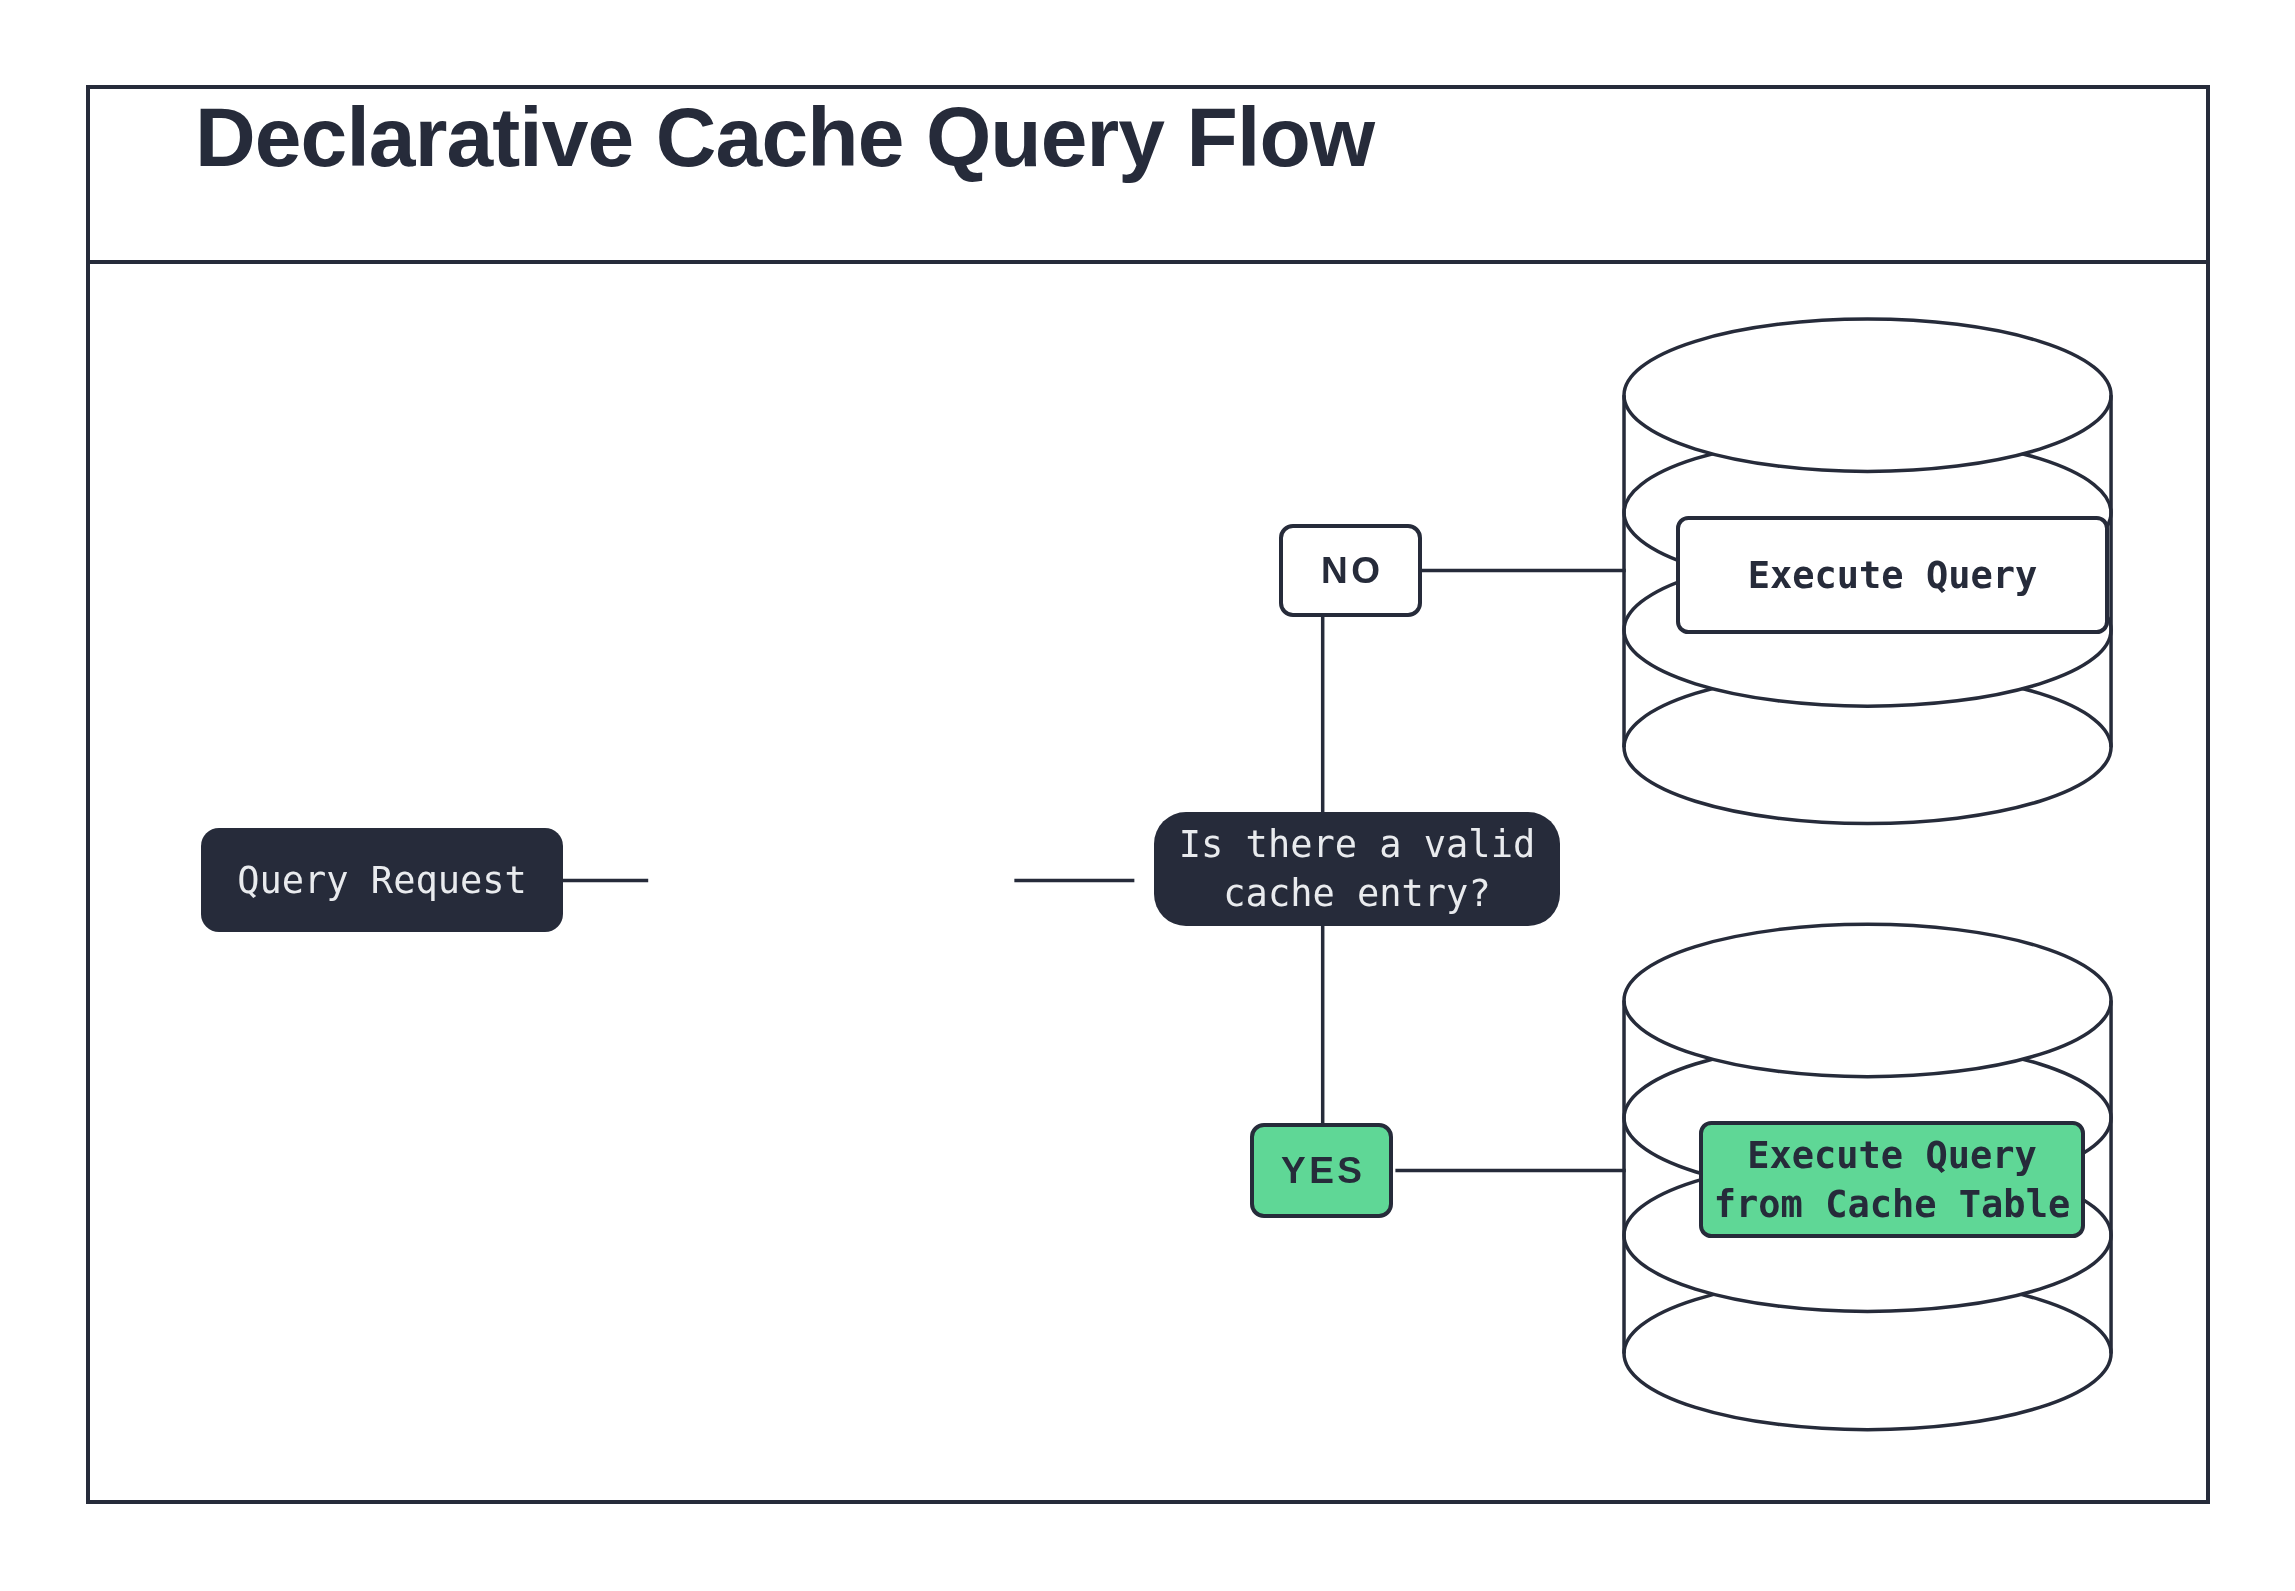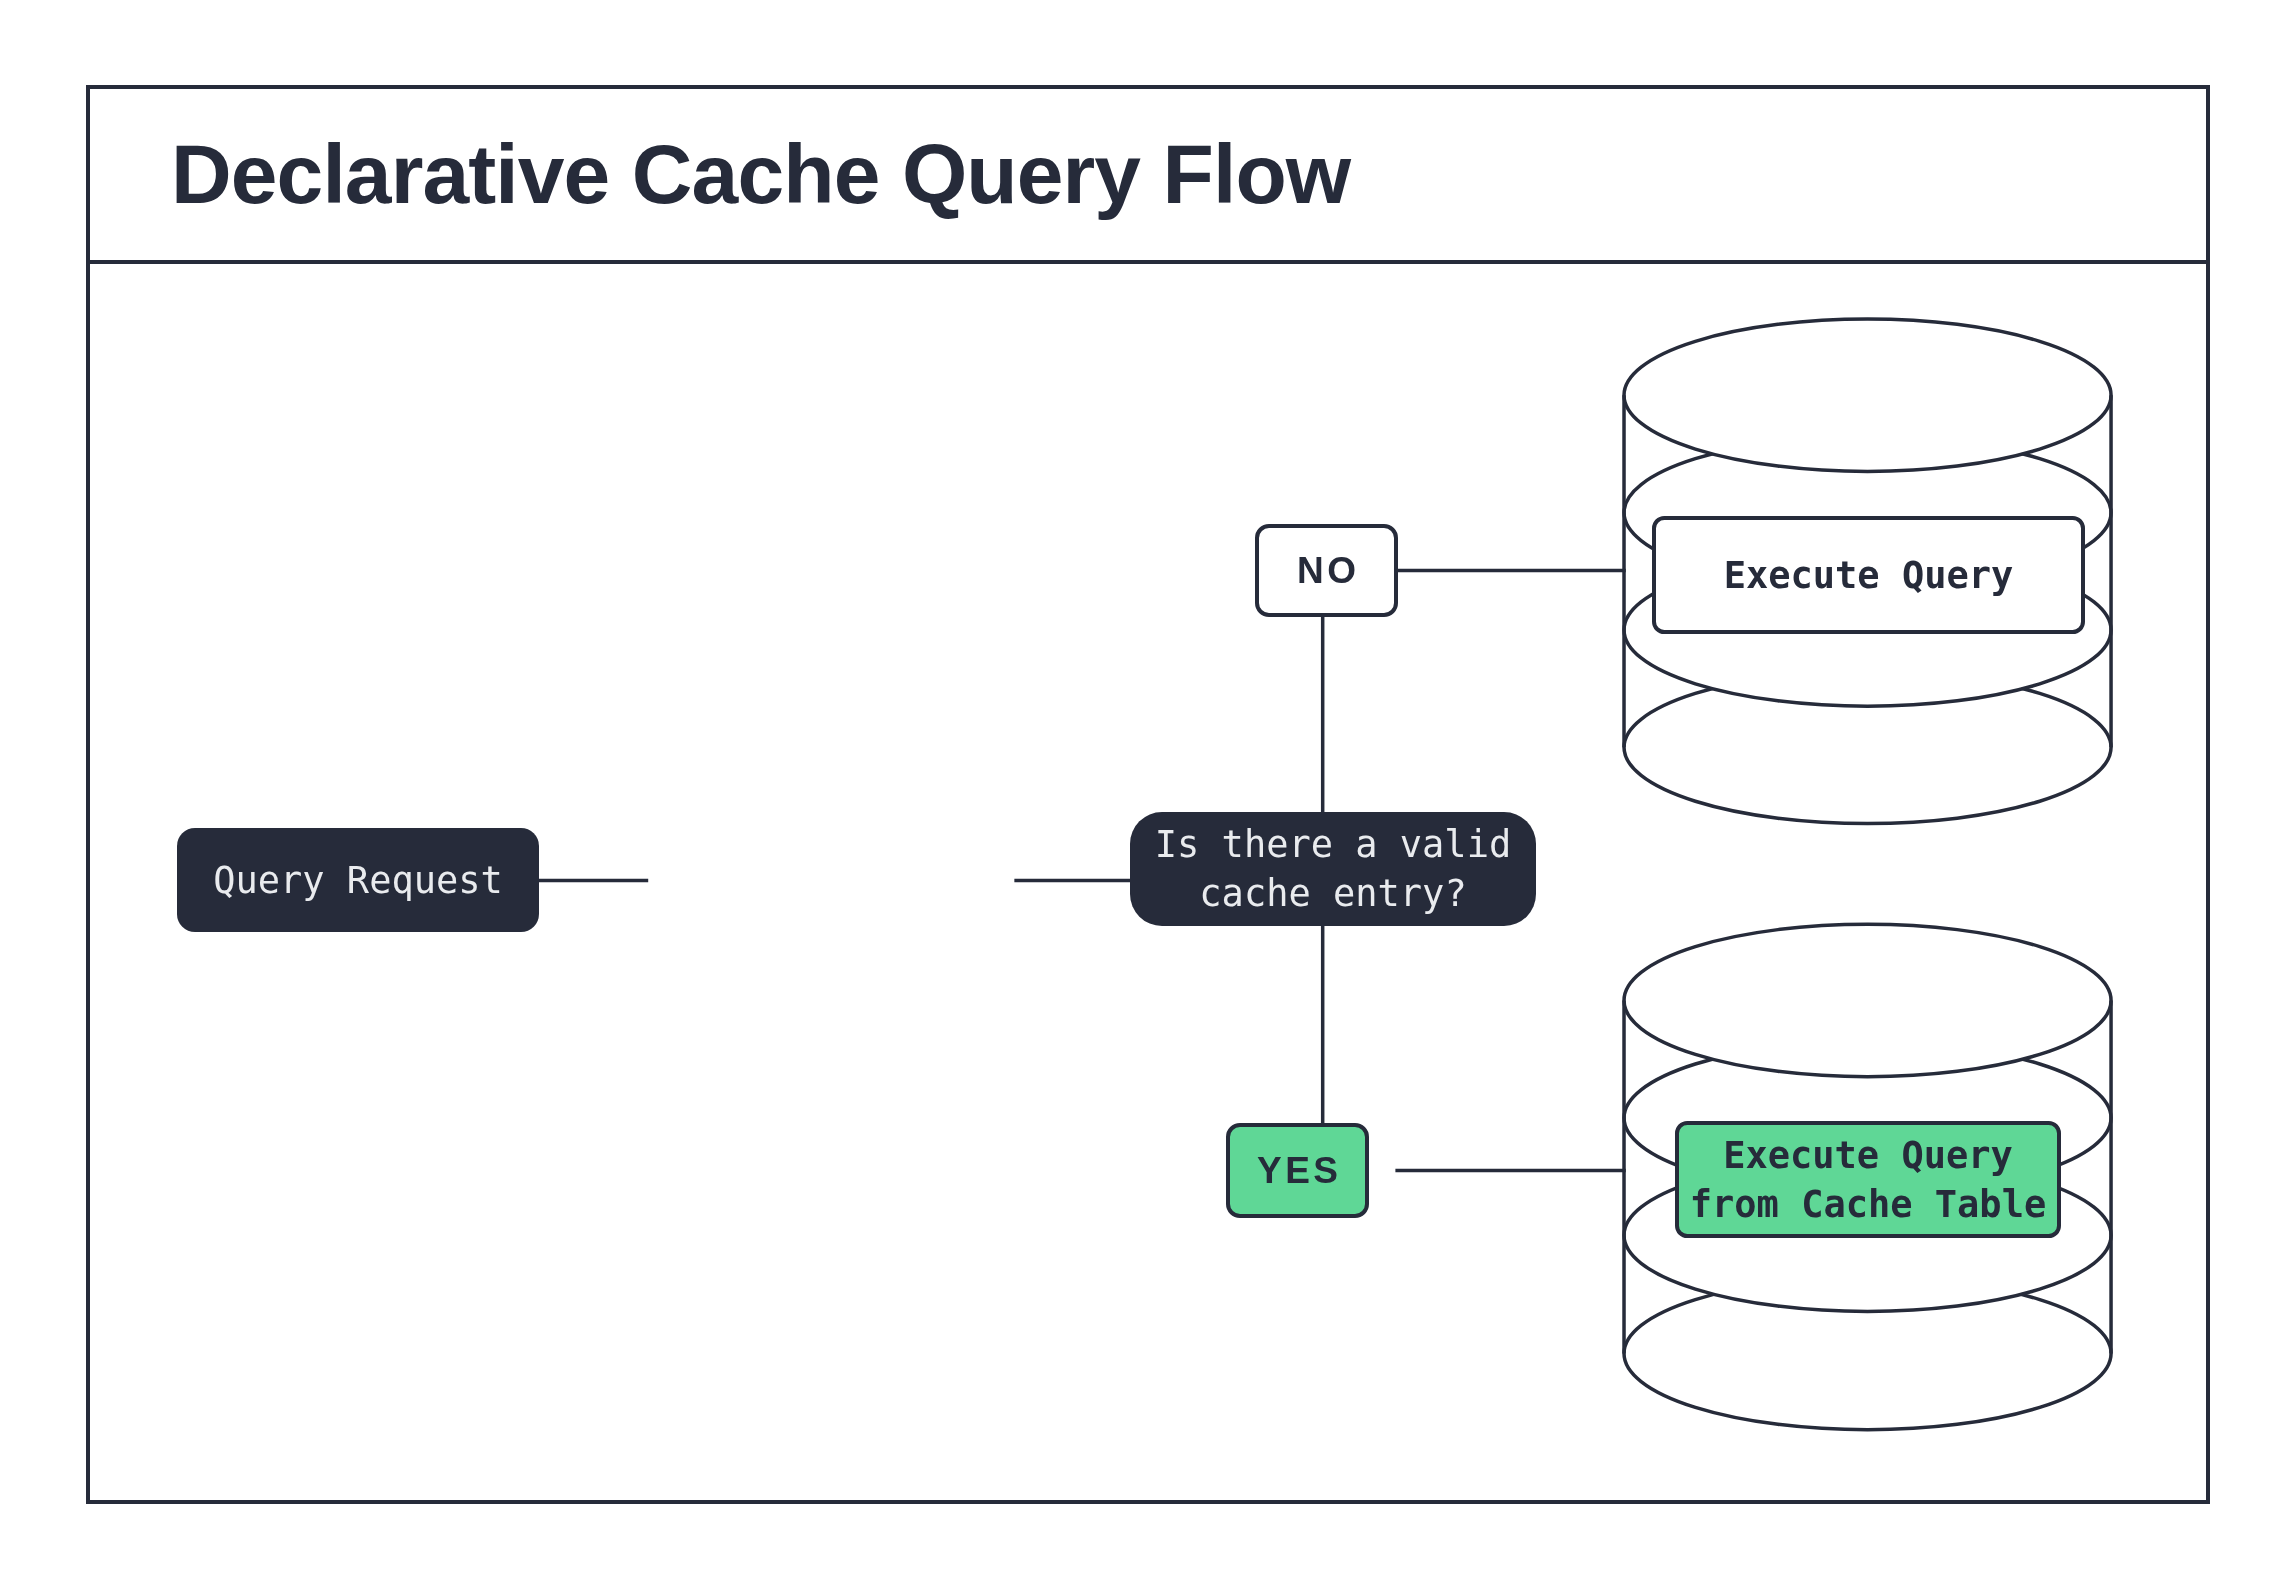--- a/index.html
+++ b/index.html
@@ -22,22 +22,22 @@
     position: absolute;
     left: 86px; top: 85px;
     width: 2124px; height: 1419px;
     border: 4.4px solid var(--ink);
   }
   .header {
     width: 100%;
     height: 175px;
     border-bottom: 4.4px solid var(--ink);
     display: flex;
-    align-items: center;
-    padding-left: 81px;
+    align-items: flex-start;
+    padding-left: 105px;
   }
   .title {
     font-family: "Liberation Sans", sans-serif;
     font-weight: 700;
     font-size: 84px;
     letter-spacing: -0.9px;
     color: var(--ink);
     white-space: nowrap;
   }
   .layer {
@@ -58,20 +58,21 @@
     position: absolute;
     display: flex;
     flex-direction: column;
     align-items: center;
     justify-content: center;
     text-align: center;
     font-size: 37px;
     line-height: 49px;
     border-radius: 14px;
     white-space: nowrap;
+    margin-left: 24px;
   }
   .node.dark {
     background: var(--ink);
     color: var(--box-text-light);
   }
   .node.green {
     background: var(--green);
     border: 4.4px solid var(--ink);
     color: var(--ink);
   }

